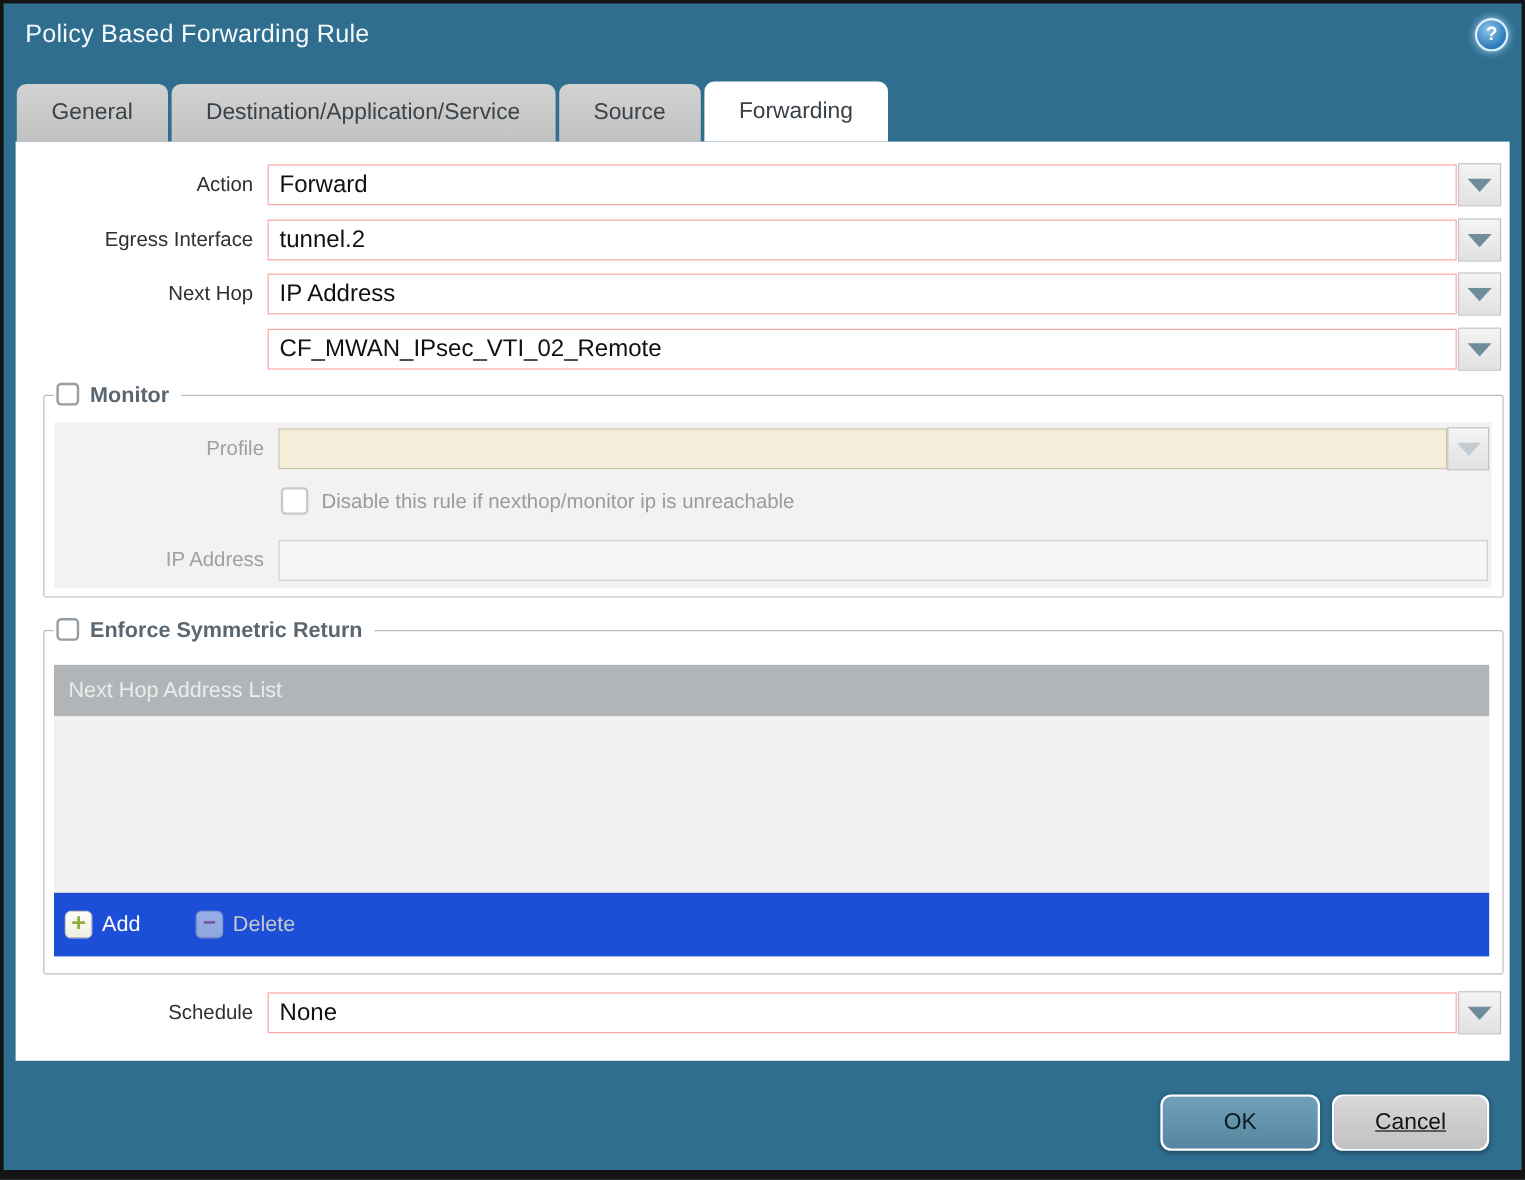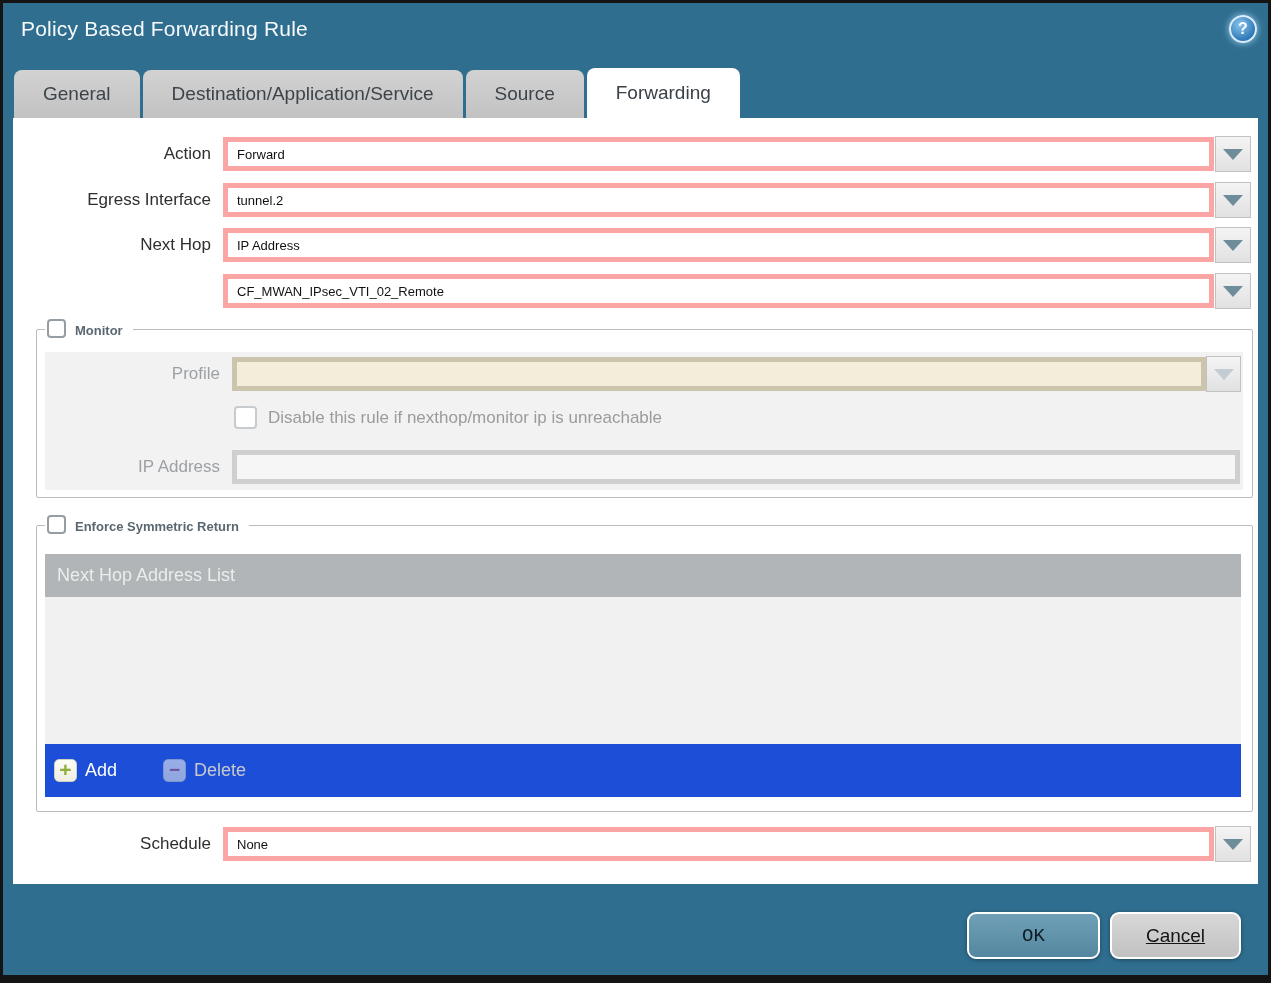--- a/index.html
+++ b/index.html
@@ -19,33 +19,33 @@
   .tabs{position:absolute;left:14px;top:68px;height:50px;display:flex;align-items:flex-end;gap:3px;}
   .tab{height:48px;display:flex;align-items:center;justify-content:center;padding:0 29px;
     background:linear-gradient(#d2d2d2,#c2c2c2);color:#3d4449;font-size:19px;
     border-radius:8px 8px 0 0;cursor:pointer;}
   .tab.active{height:50px;background:#ffffff;color:#3a4147;}
   
   .content{position:absolute;left:13px;top:118px;width:1245px;height:766px;background:#fff;}
   .row-label{position:absolute;display:flex;align-items:center;justify-content:flex-end;
     height:34px;font-size:17px;color:#2f2f2f;}
   .row-label.dis{color:#9da1a4;}
-  .field{position:absolute;height:34px;background:#fff;border:5px solid #fca5a5;
-    display:flex;align-items:center;padding-left:9px;font-size:13px;color:#111;}
+  .field{position:absolute;height:34px;background:#fff;border:1px solid #fca5a5;
+    display:flex;align-items:center;padding-left:9px;font-size:20px;color:#111;}
   .field.cream{background:#f3edda;border-color:#ccc5ad;}
   .field.disfield{background:#f6f6f6;border-color:#cfcfcf;}
   .ddbtn{position:absolute;width:36px;height:36px;background:linear-gradient(#f4f4f4,#e1e1e1);
     border:1px solid #c2c2c2;display:flex;align-items:center;justify-content:center;cursor:pointer;}
   .tri{width:0;height:0;border-left:10px solid transparent;border-right:10px solid transparent;
     border-top:11px solid #6f8c9b;}
   .tri.dis{border-top-color:#c3ccd2;}
   
   .fs{position:absolute;border:1px solid #bcbcbc;border-radius:2px;background:transparent;}
-  .legend{position:absolute;display:flex;align-items:flex-end;gap:9px;background:#fff;
-    padding:2px 10px 2px 2px;font-size:13px;font-weight:bold;color:#5b6770;}
+  .legend{position:absolute;display:flex;align-items:flex-start;gap:9px;background:#fff;
+    padding:2px 10px 2px 2px;font-size:18px;font-weight:bold;color:#5b6770;}
   .cb{width:19px;height:19px;background:#fff;border:2px solid #959ca2;border-radius:4px;cursor:pointer;}
   .cb.big{width:23px;height:23px;}
   .cb.dis{border-color:#c7cbce;cursor:default;}
   .panel{position:absolute;background:#f2f2f2;}
   
   .tbl{position:absolute;display:flex;flex-direction:column;}
   .tbl-head{height:43px;background:#b1b5b7;color:#ebeded;font-size:18px;display:flex;
     align-items:center;padding-left:12px;}
   .tbl-body{flex:1;background:#f1f1f2;}
   .tbl-foot{height:53px;background:#1d4ed8;display:flex;align-items:center;padding-left:9px;gap:8px;}
@@ -54,21 +54,21 @@
   .chip.plus::before{content:"+";color:#8fae3c;font-weight:bold;font-size:21px;line-height:1;margin-top:-2px;}
   .chip.minus{opacity:.55;}
   .chip.minus::before{content:"−";color:#b2605c;font-weight:bold;font-size:19px;line-height:1;margin-top:-2px;}
   .foot-lbl{font-size:18px;color:#fdfdfd;cursor:pointer;}
   .foot-lbl.dis{color:#c6cacb;cursor:default;text-align:right;}
   .gap{width:30px;}
   
   .btn{position:absolute;height:47px;border-radius:9px;border:2px solid #ffffff;
     display:flex;align-items:center;justify-content:center;font-size:19px;cursor:pointer;
     box-shadow:0 1px 4px rgba(0,0,0,.35);}
-  .btn.ok{background:linear-gradient(#6fa0b7,#54879f);color:#0d1b23;font-family:Liberation Mono, monospace;}
+  .btn.ok{background:linear-gradient(#6fa0b7,#54879f);color:#0d1b23;}
   .btn.cancel{background:linear-gradient(#d8d8d8,#c1c1c1);color:#141414;}
 </style>
 </head>
 <body>
 
 <div class="stage">
 
   <div class="title">Policy Based Forwarding Rule</div>
   <div class="help"></div>
 

